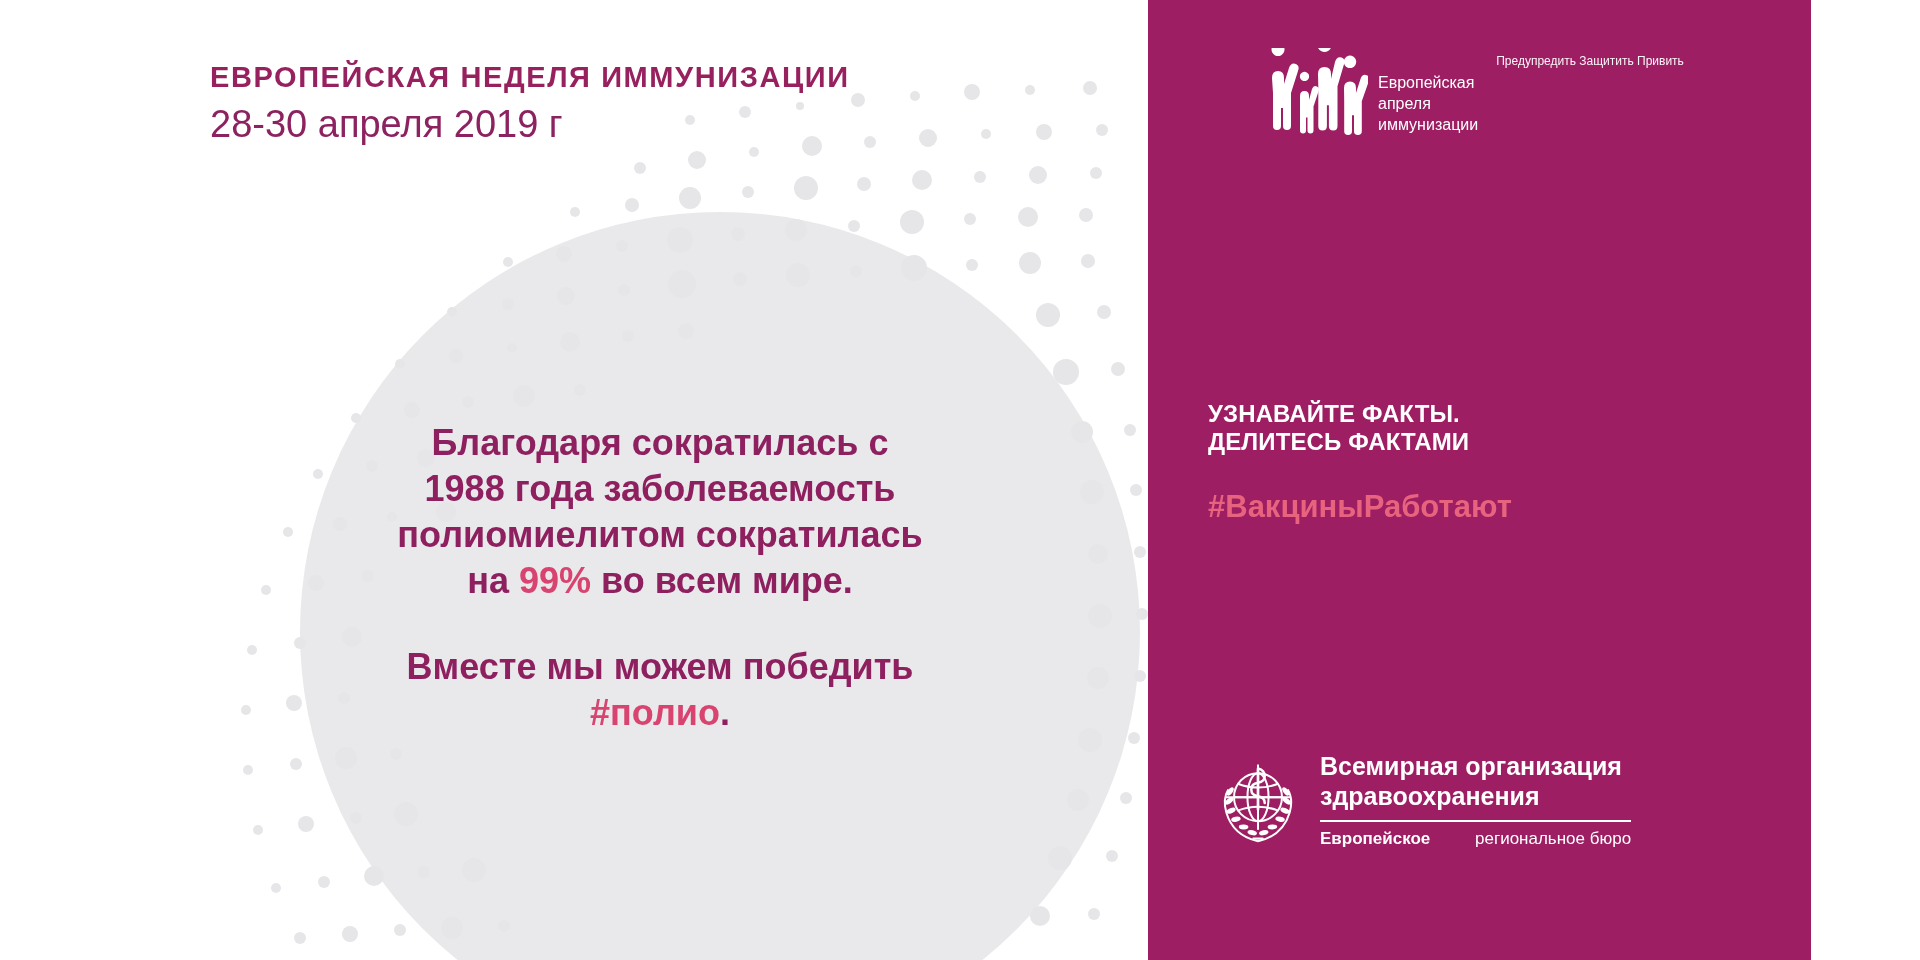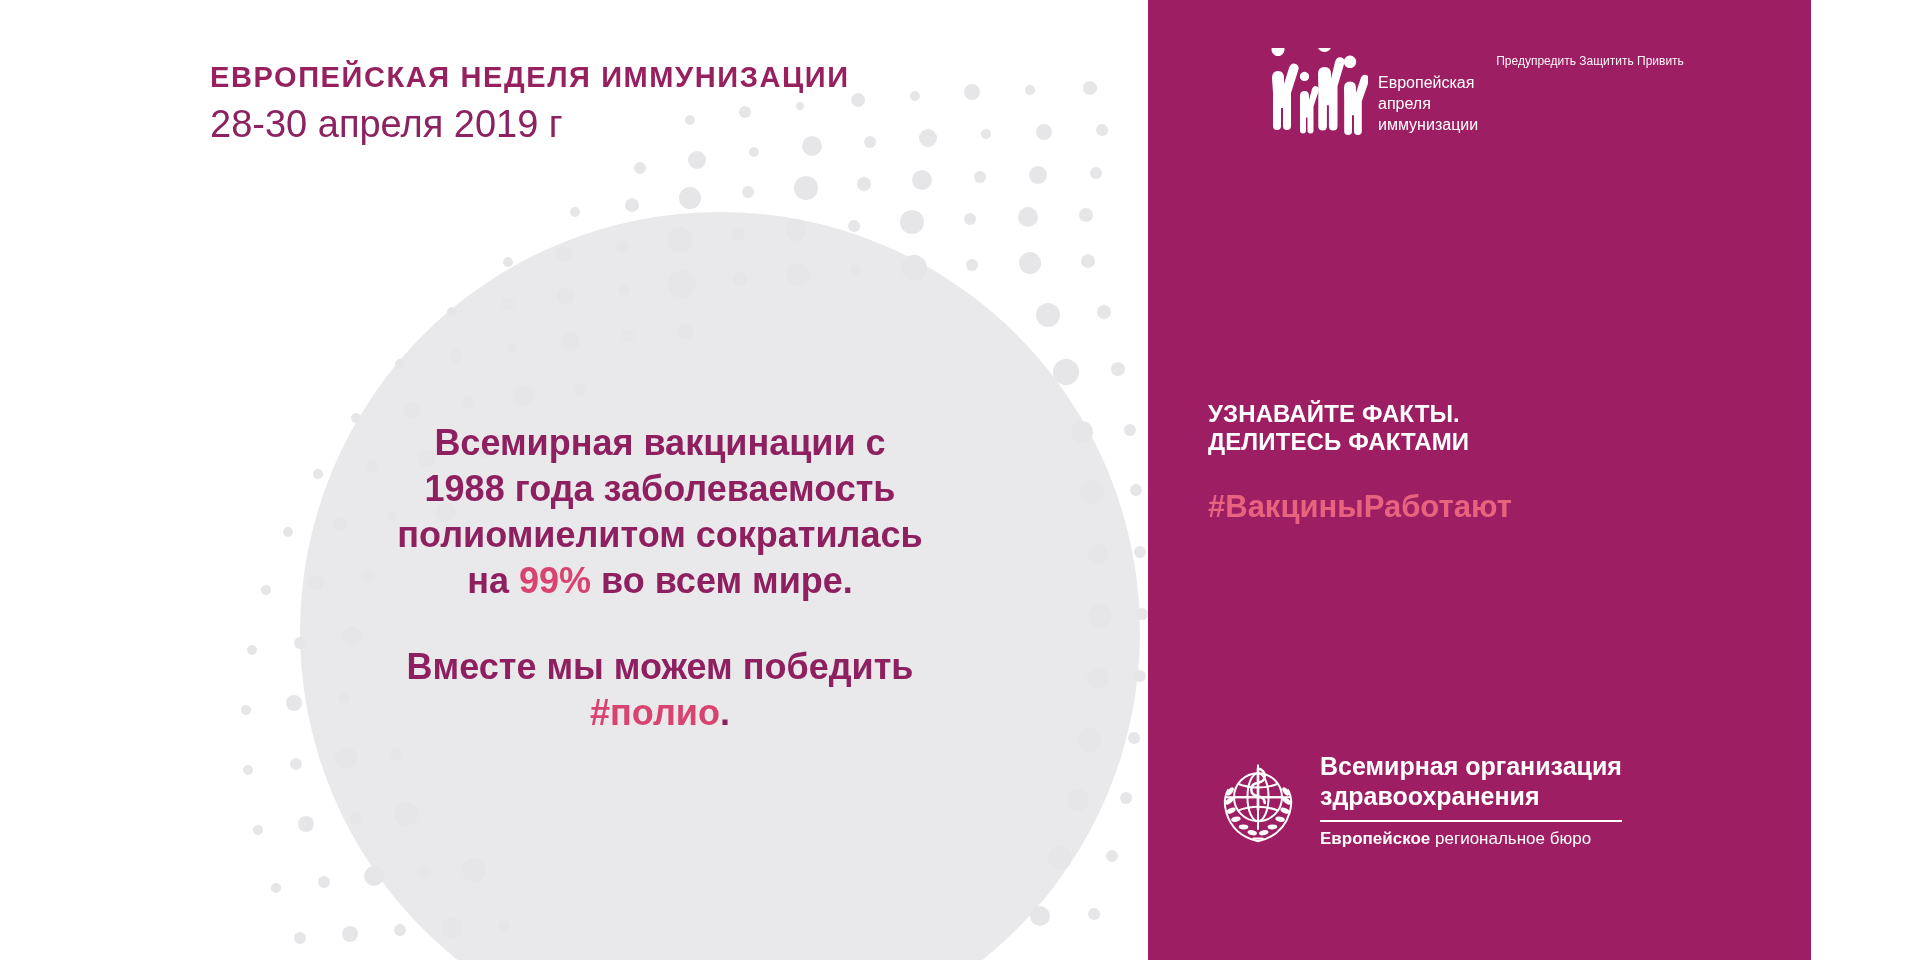--- a/index.html
+++ b/index.html
@@ -112,21 +112,21 @@
   .who-emblem{width:96px;height:96px;flex:0 0 auto;}
   .who-text{margin-left:14px;color:#ffffff;}
   .who-name{
     font-size:25px;font-weight:bold;line-height:1.18;white-space:nowrap;
   }
   .who-rule{
     height:2px;background:#ffffff;margin:9px 0 7px 0;width:100%;
   }
   .who-office{font-size:17px;white-space:nowrap;}
   .who-office b{font-weight:bold;}
-  .who-office span{font-weight:400;}
+  .who-office span{font-weight:400;margin-left:40px;}
 </style>
 </head>
 <body>
 
 <div class="poster">
 
   <div class="left-panel">
 
     <div class="big-circle"></div>
 
@@ -268,21 +268,21 @@
           <circle cx="1094" cy="914" r="6"></circle>
       </g>
     </svg>
 
     <div class="header-block">
       <h1 class="eiw-title">ЕВРОПЕЙСКАЯ НЕДЕЛЯ ИММУНИЗАЦИИ</h1>
       <div class="eiw-dates">28-30 апреля 2019 г</div>
     </div>
 
     <div class="message-block">
-      <p>Всемирная вакцинации с</p>
+      <p>Благодаря сократилась с</p>
       <p>1988 года заболеваемость</p>
       <p>полиомиелитом сократилась</p>
       <p><span>на </span><span class="accent">99%</span><span> во всем мире.</span></p>
       <div class="gap"></div>
       <p>Вместе мы можем победить</p>
       <p><span class="accent">#полио</span><span>.</span></p>
     </div>
   </div>
 
   <div class="right-panel">

